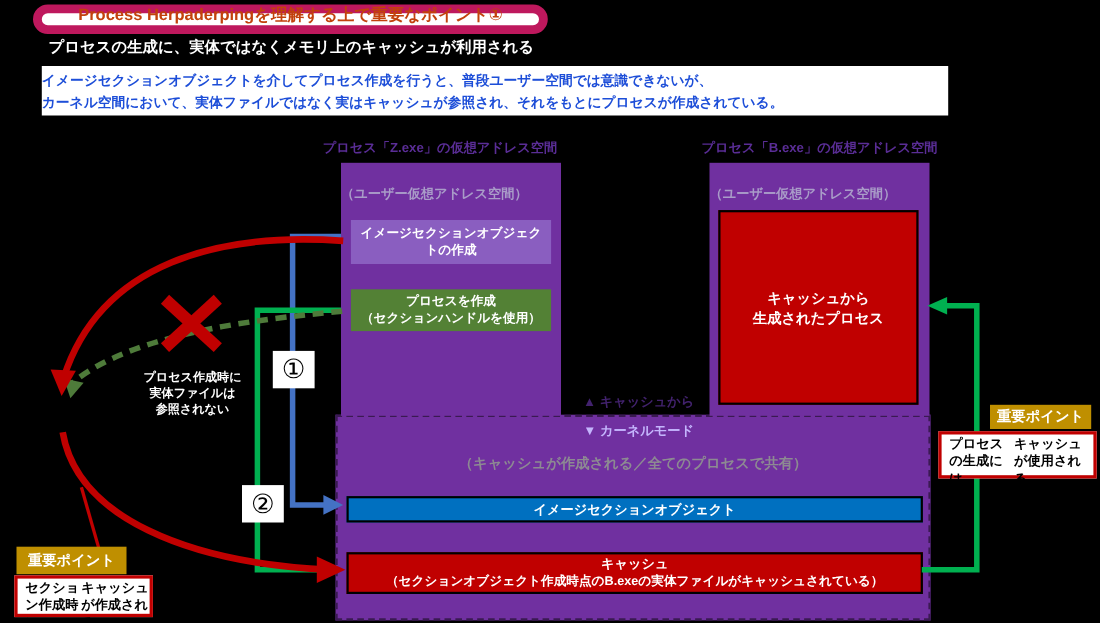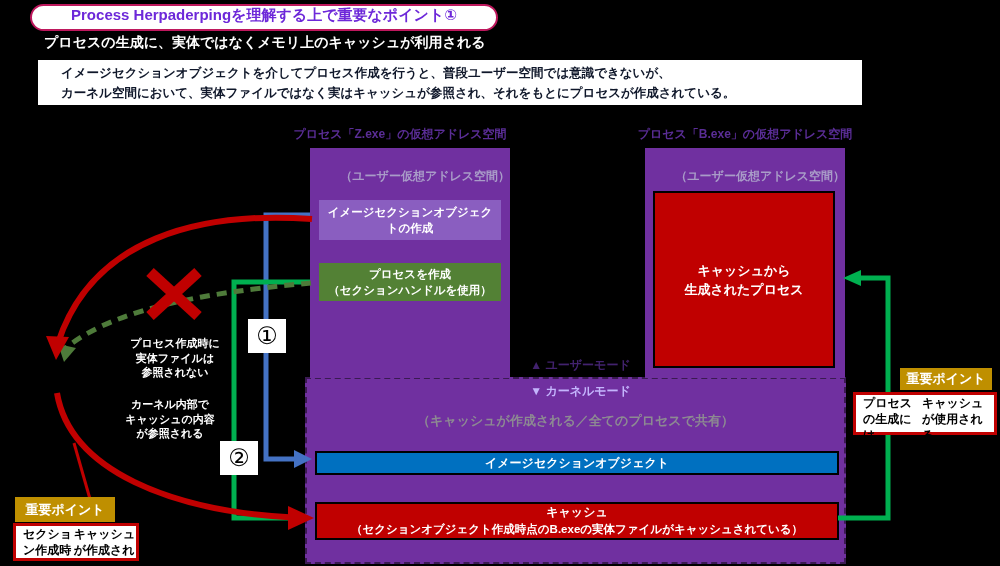--- a/index.html
+++ b/index.html
@@ -5,32 +5,32 @@
   html,body{margin:0;padding:0;background:#000;}
   #stage{
     position:relative;width:1000px;height:566px;background:#000;overflow:hidden;
     font-family:"Liberation Sans","DejaVu Sans",sans-serif;
     font-weight:bold;color:#fff;
   }
   .abs{position:absolute;box-sizing:border-box;}
   .ctr{display:flex;flex-direction:column;align-items:center;justify-content:center;text-align:center;}
 
   
-  .title-pill{left:30px;top:4px;width:468px;height:27px;background:#fff;border:2px solid #be185d;
-    border-radius:14px;color:#6d28d9;font-size:15px;display:flex;align-items:flex-start;justify-content:center;}
+  .title-pill{left:30px;top:4px;width:468px;height:27px;background:#fff;border:8px solid #be185d;
+    border-radius:14px;color:#c2410c;font-size:15px;display:flex;align-items:flex-end;justify-content:center;}
   .subtitle{left:44px;top:34px;font-size:14px;color:#fff;}
-  .intro-box{left:38px;top:60px;width:824px;height:45px;background:#fff;color:#0f172a;
-    font-size:12.5px;line-height:20px;padding:3px 23px;}
+  .intro-box{left:38px;top:60px;width:824px;height:45px;background:#fff;color:#1d4ed8;
+    font-size:12.5px;line-height:20px;padding:3px 0;}
 
   
   .col-title{top:126px;width:226px;text-align:center;font-size:12px;color:#5a2d96;}
   .col{top:148px;height:230px;background:#7030A0;}
   .col-left{left:310px;width:200px;}
   .col-right{left:645px;width:200px;}
-  .space-label{top:20px;left:0;width:100%;text-align:right;font-size:12px;color:#a99cc8;}
+  .space-label{top:20px;left:0;width:100%;text-align:left;font-size:12px;color:#a99cc8;}
   .imgsec-box{left:9px;top:52px;width:182px;height:40px;background:#8a5ec0;font-size:11.5px;line-height:16px;}
   .createproc-box{left:9px;top:115px;width:182px;height:38px;background:#538135;font-size:11.5px;line-height:16px;}
   .cacheproc-box{left:8px;top:43px;width:182px;height:177px;background:#C00000;border:2px solid #000;
     font-size:13px;line-height:19px;}
 
   
   .kernel{left:305px;top:377px;width:541px;height:187px;background:#7030A0;border:2px dashed #3a1a52;}
   .kernel-caption{left:0;top:33px;width:100%;text-align:center;font-size:13px;color:#8d8a92;}
   .imgsec-obj{left:8px;top:72px;width:524px;height:24px;background:#0070C0;border:2px solid #000;font-size:12px;}
   .cache-box{left:8px;top:123px;width:524px;height:38px;background:#C00000;border:2px solid #000;
@@ -102,21 +102,21 @@
   </div>
 
   <div class="abs col col-right">
     <div class="abs space-label">（ユーザー仮想アドレス空間）</div>
     <div class="abs cacheproc-box ctr">
       <div>キャッシュから</div>
       <div>生成されたプロセス</div>
     </div>
   </div>
 
-  <div class="abs user-mode">▲ ユーザーモード</div>
+  <div class="abs user-mode">▲ キャッシュから</div>
   <div class="abs kernel-mode">▼ カーネルモード</div>
 
   <svg class="overlay" width="1000" height="566" viewBox="0 0 1000 566">
 
     <polyline points="310,215 266,215 266,459 296,459" fill="none" stroke="#4472C4" stroke-width="5"></polyline>
     <polygon points="294,450 294,468 312,459" fill="#4472C4"></polygon>
 
     <polyline points="310,282 234,282 234,518 294,518" fill="none" stroke="#00B050" stroke-width="5"></polyline>
     <polygon points="293,510 293,526 310,518" fill="#00B050"></polygon>
 
@@ -137,25 +137,20 @@
     <line x1="150" y1="272" x2="198" y2="316" stroke="#C00000" stroke-width="11"></line>
     <line x1="198" y1="272" x2="150" y2="316" stroke="#C00000" stroke-width="11"></line>
   </svg>
 
 
   <div class="abs note note1">
     <div>プロセス作成時に</div>
     <div>実体ファイルは</div>
     <div>参照されない</div>
   </div>
-  <div class="abs note note2">
-    <div>カーネル内部で</div>
-    <div>キャッシュの内容</div>
-    <div>が参照される</div>
-  </div>
 
   <div class="abs step step1">①</div>
   <div class="abs step step2">②</div>
 
   <div class="abs gold gold-left">重要ポイント</div>
   <div class="abs point-box point-left">
     <div>セクション作成時に</div>
     <div>キャッシュが作成される</div>
   </div>
 

